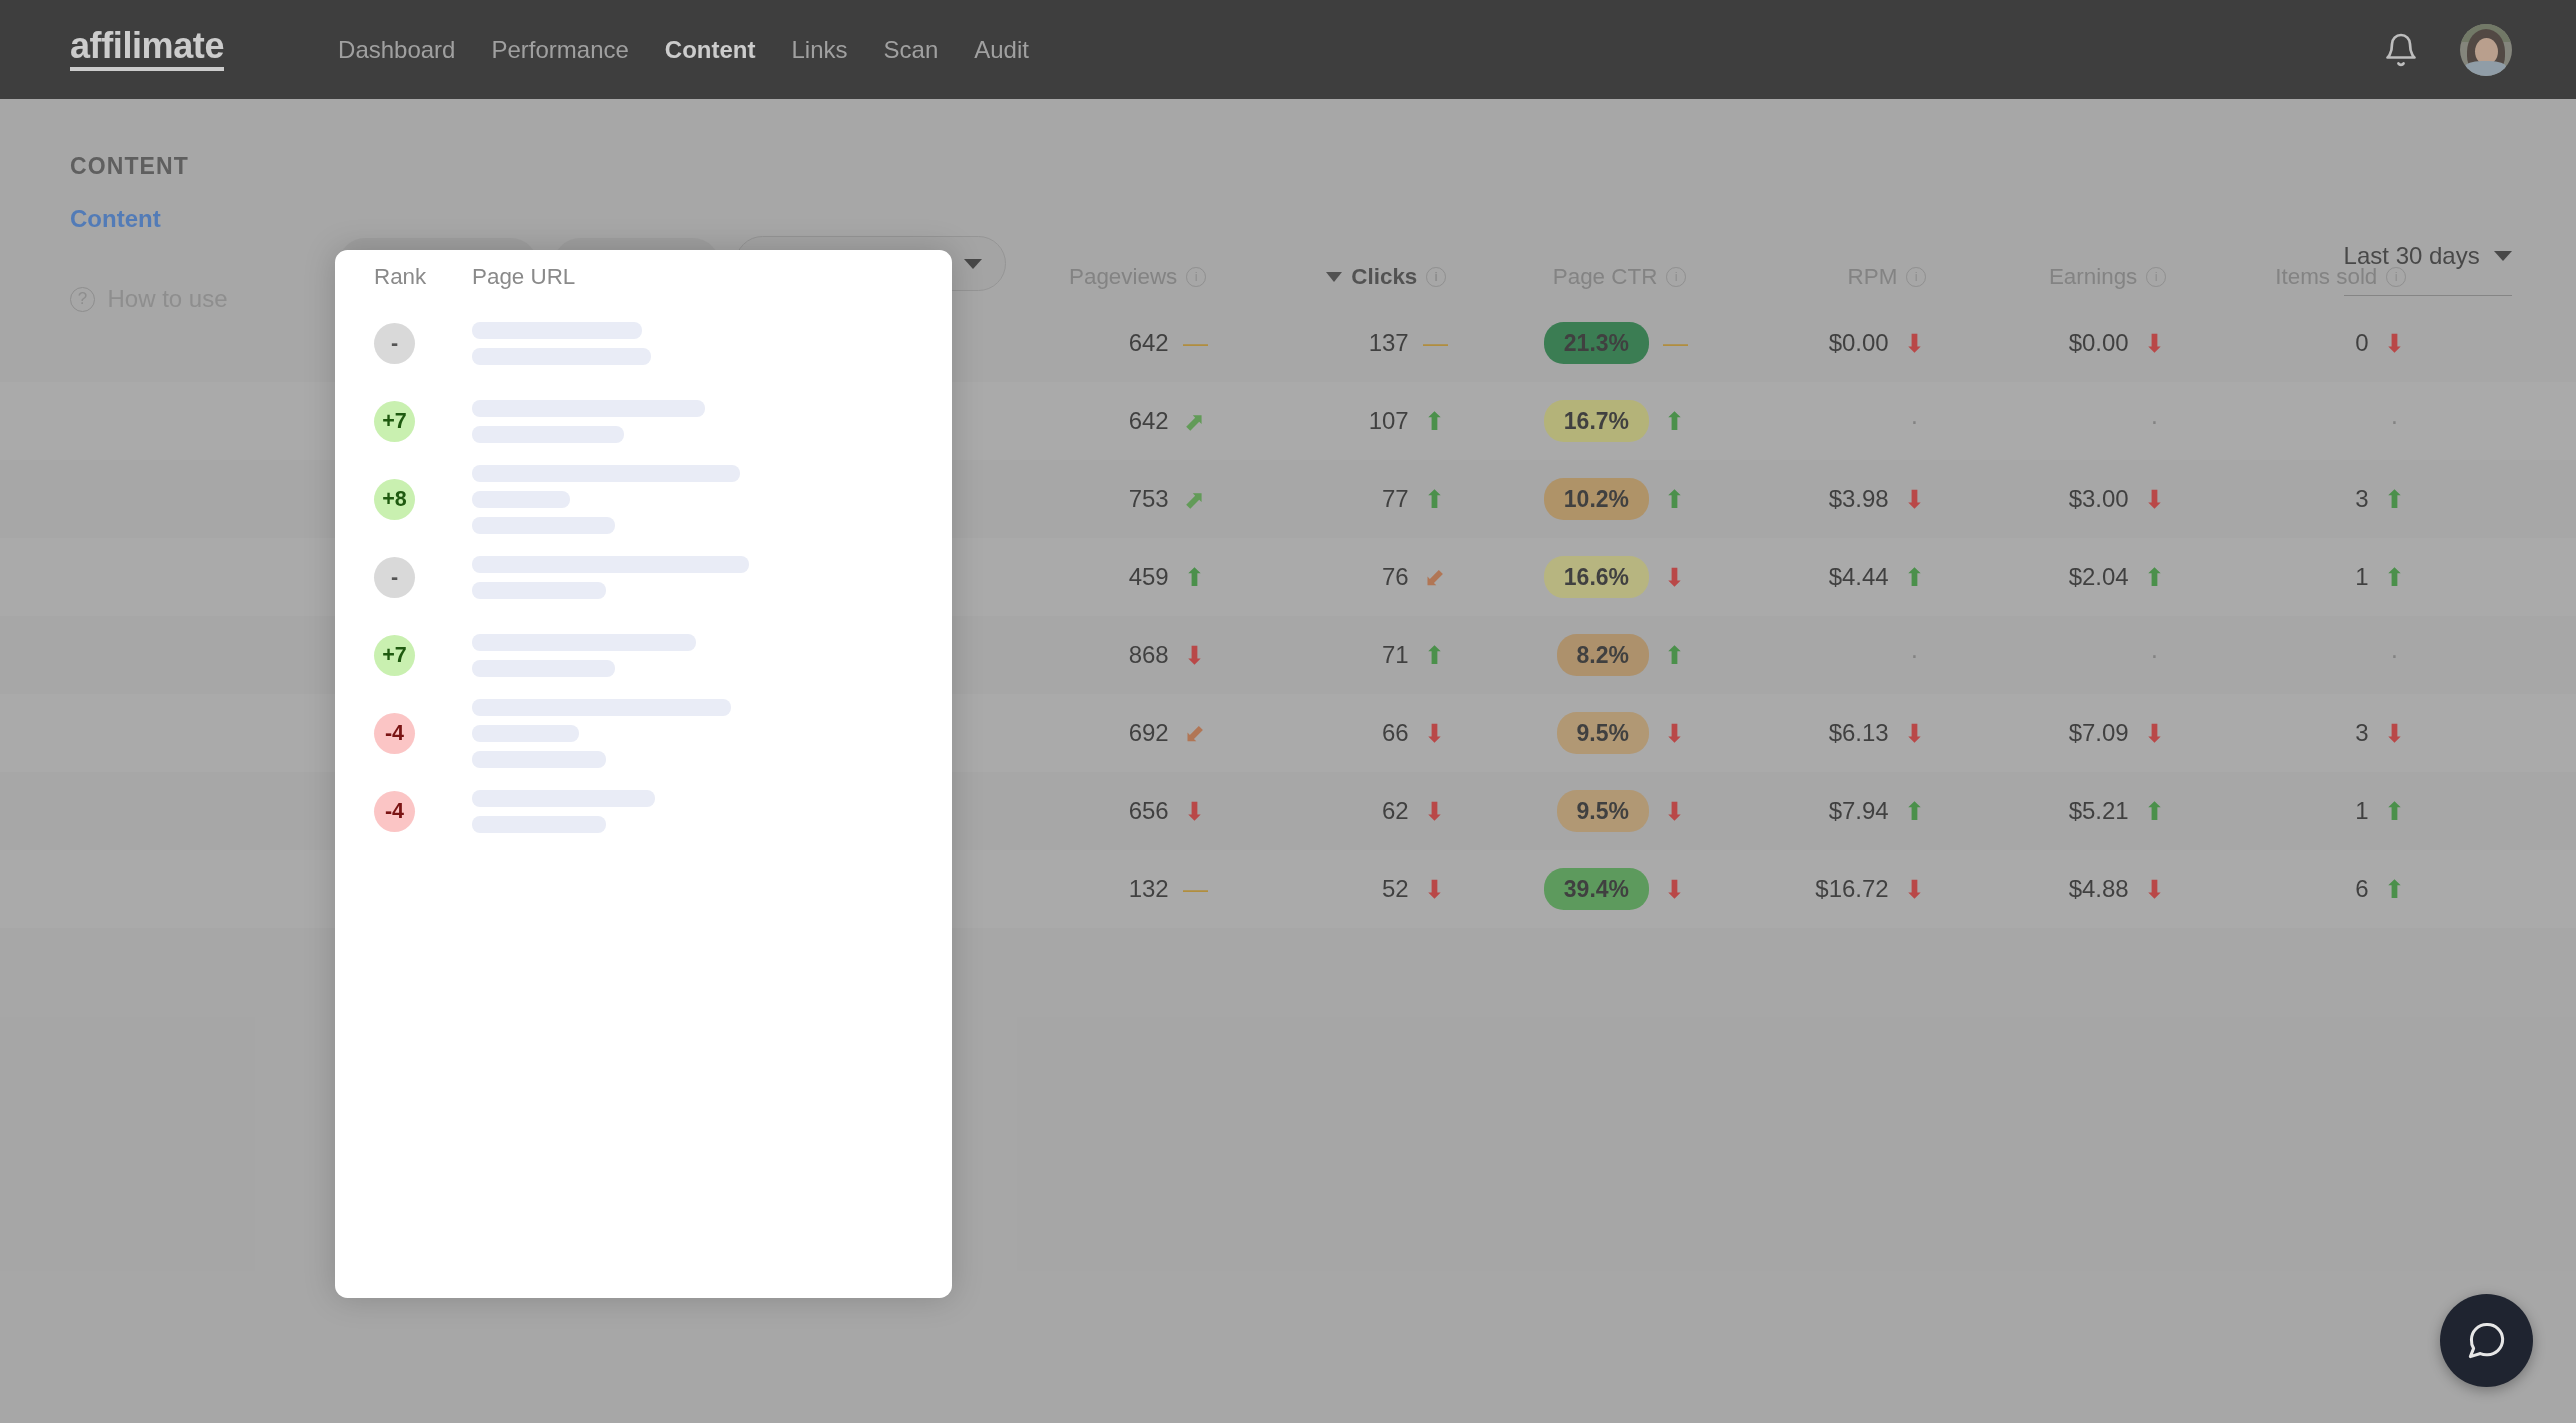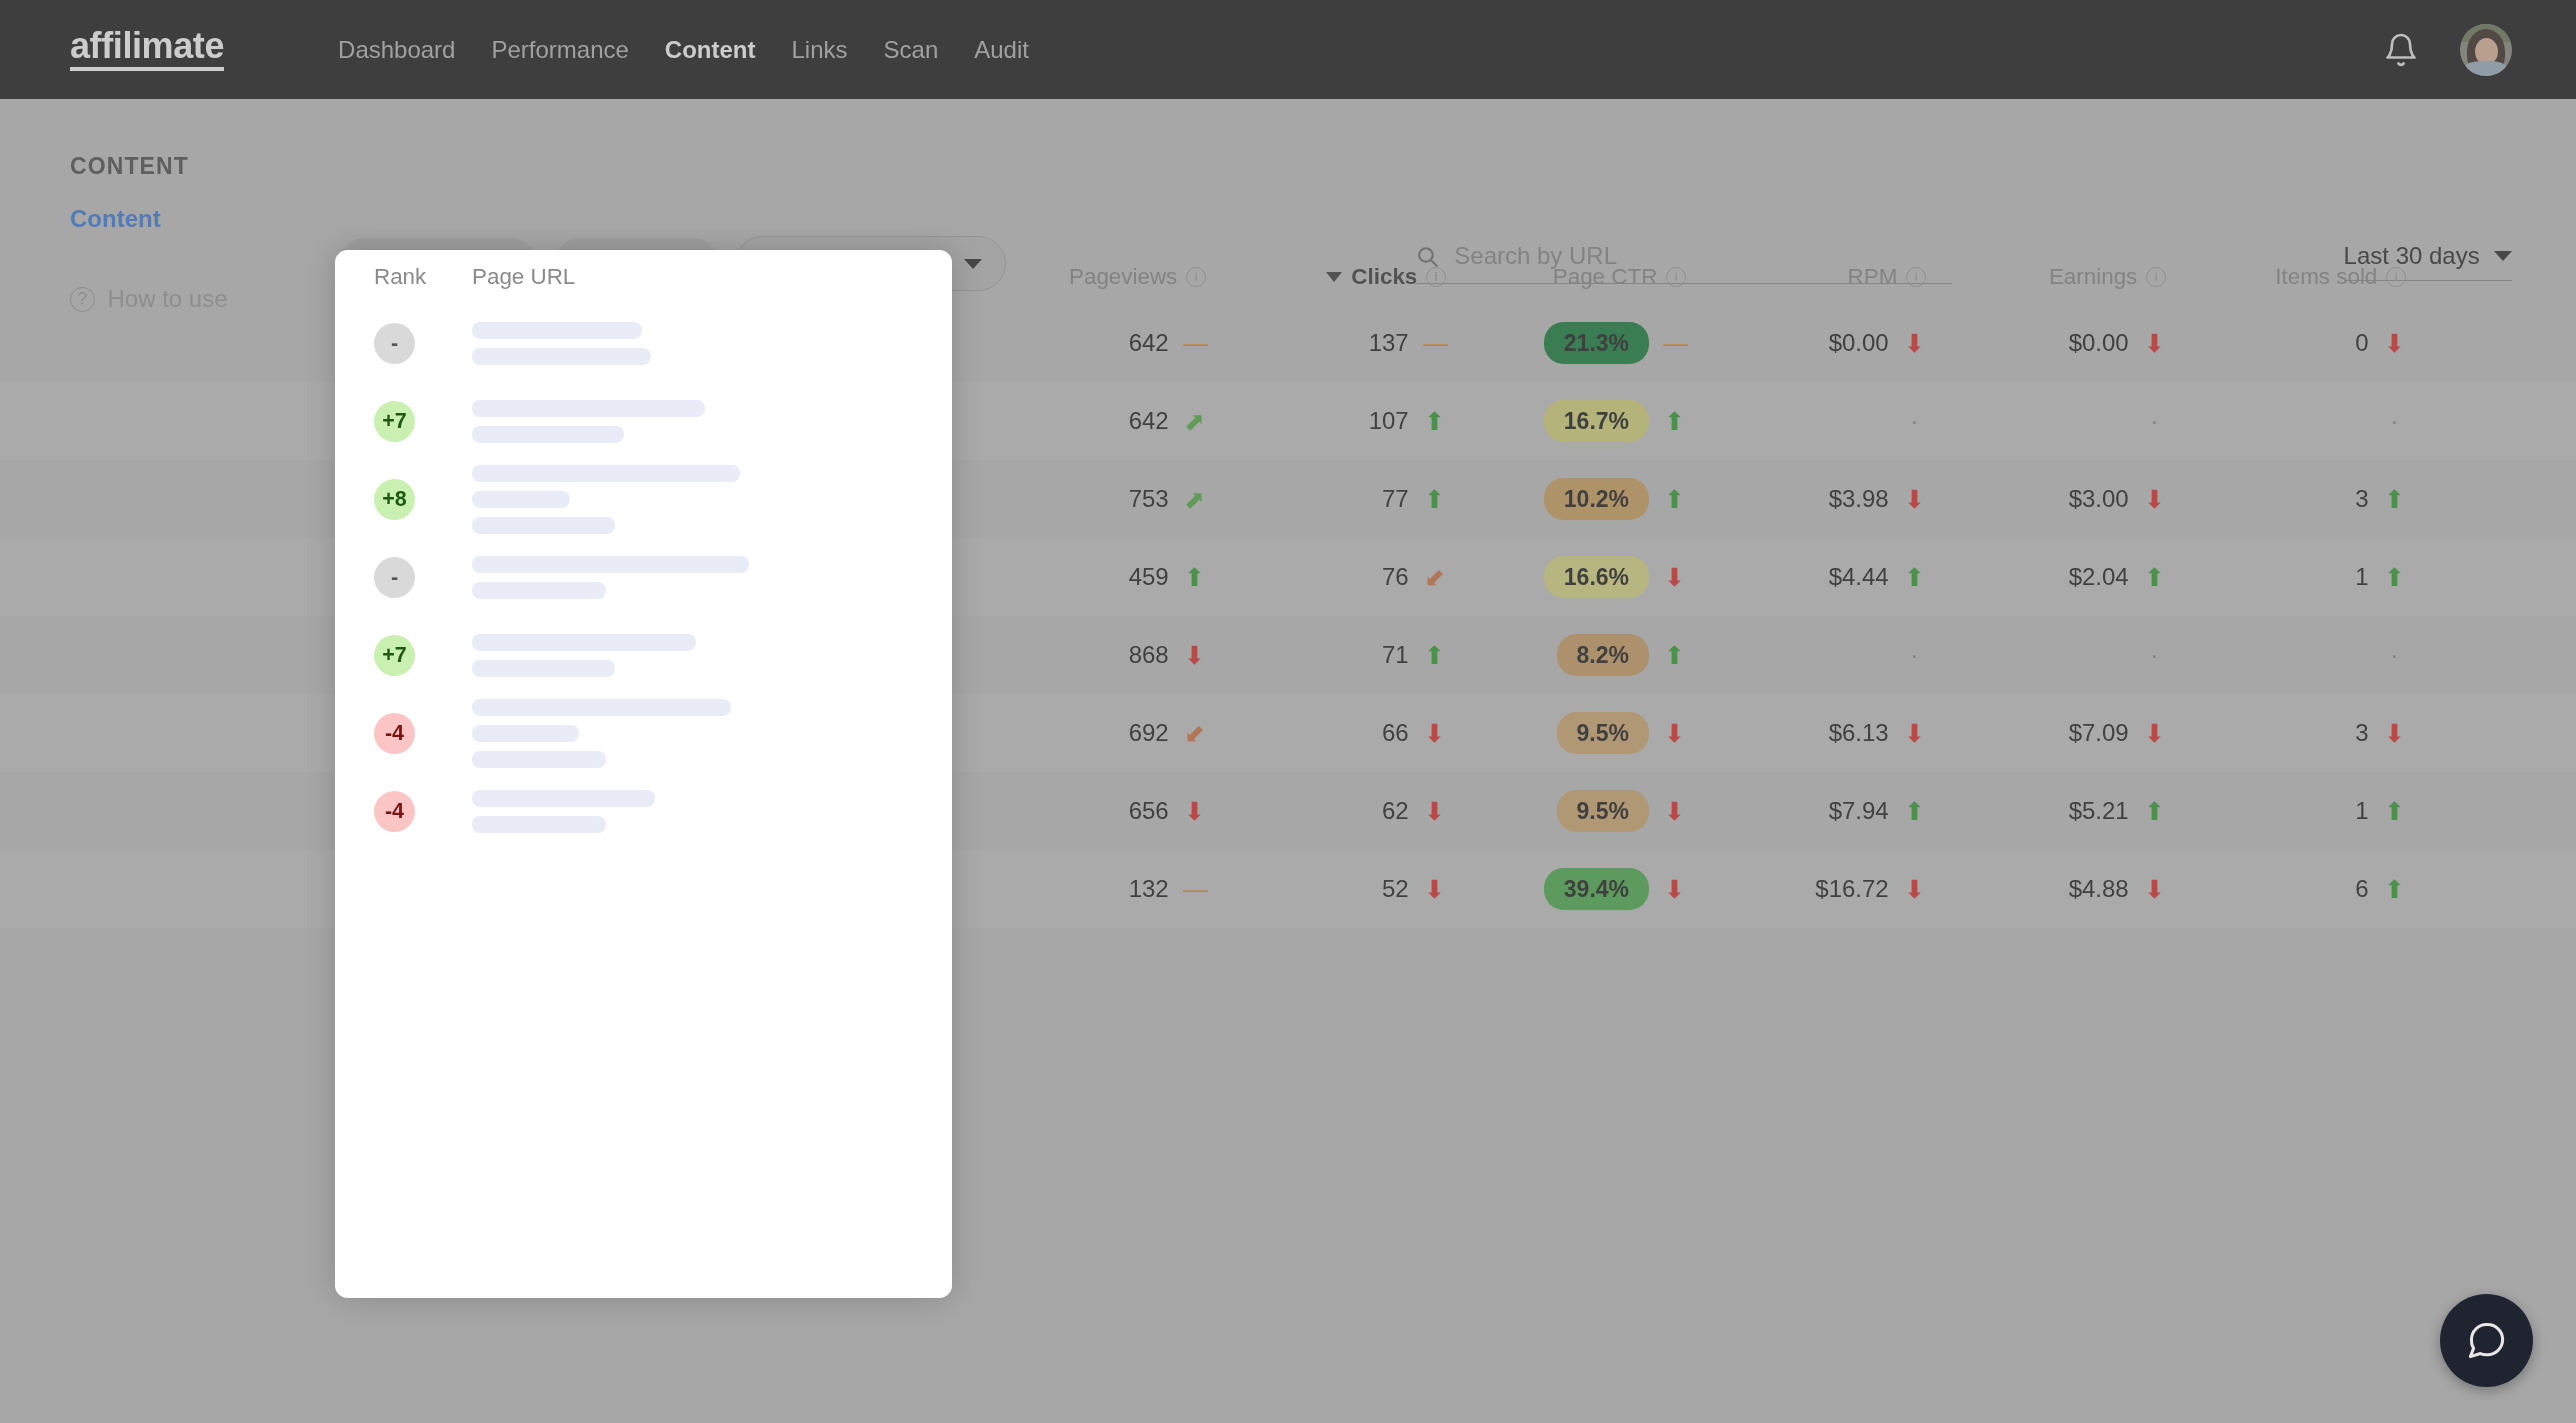--- a/index.html
+++ b/index.html
@@ -182,21 +182,21 @@
     font-family: "Liberation Sans", sans-serif;
     width: 465px;
   }
   #search-input::placeholder { color: #8a8a8a; }
 
   
   #daterange {
     position: absolute;
     right: 64px; top: 143px;
     border-bottom: 1.8px solid #8d8d8d;
-    padding-bottom: 10px;
+    padding-bottom: 25px;
     display: flex; align-items: center; gap: 14.3px;
     font-size: 24px; color: #2b2b2b;
     cursor: pointer;
   }
 
   
   #table {
     position: absolute;
     top: 250px; left: 0; width: 2576px;
   }
@@ -354,27 +354,20 @@
     <div class="pill" id="columns-btn">
       <span>Columns</span>
       <span class="chev-v"></span>
     </div>
 
     <div class="pill outlined" id="absnum-btn">
       <span>Absolute Numbers</span>
       <span class="chev chev-tri"></span>
     </div>
 
-    <div id="search-wrap">
-      <svg width="25" height="25" viewBox="0 0 24 24" fill="none" stroke="#6e6e6e" stroke-width="2">
-        <circle cx="10.5" cy="10.5" r="6.5"></circle>
-          <line x1="15.5" y1="15.5" x2="21" y2="21" stroke-linecap="round"></line>
-      </svg>
-      <input id="search-input" type="text" placeholder="Search by URL" style="">
-    </div>
 
     <div id="daterange">
       <span>Last 30 days</span>
       <span class="chev chev-tri"></span>
     </div>
   </div>
 
   <div id="table">
     <div class="thead" id="thead">
         <div class="th col-rank">

